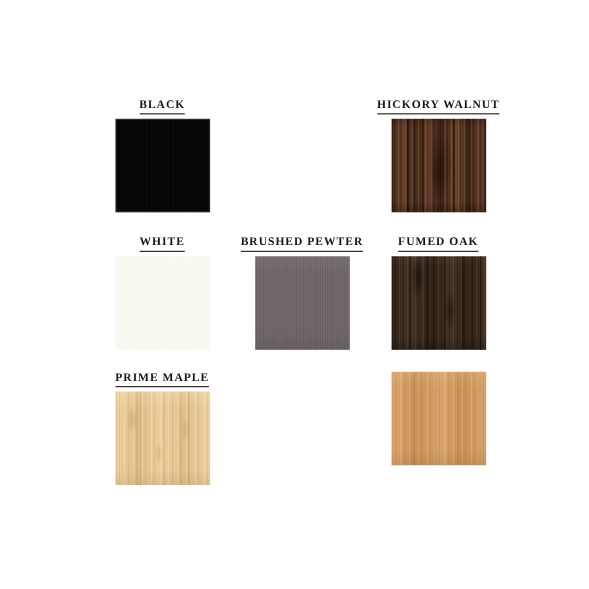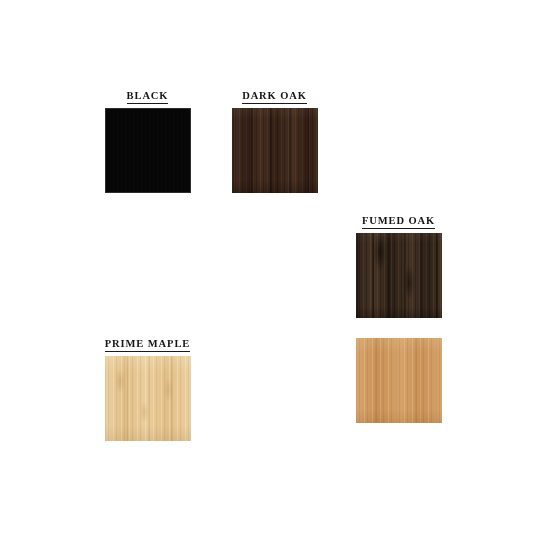--- a/index.html
+++ b/index.html
@@ -257,32 +257,46 @@
 <div id="swatch-grid">
 
   <div class="swatch-cell sw-black" style="left:85px; top:90px;">
     <span class="swatch-label">BLACK</span>
     <div class="swatch-tile">
       <div class="grain-fine"></div>
       <div class="shade"></div>
     </div>
   </div>
 
-  <div class="swatch-cell sw-darkoak" style="left:212px; top:90px;">
-    <span class="swatch-label">DARK OAK</span>
+
+  <div class="swatch-cell sw-hickory" style="left:336px; top:90px;">
+    <span class="swatch-label">HICKORY WALNUT</span>
     <div class="swatch-tile">
       <div class="grain-figure"></div>
       <div class="grain-fine"></div>
       <div class="grain-plank"></div>
       <div class="shade"></div>
     </div>
   </div>
 
-
-
+  <div class="swatch-cell sw-white" style="left:85px; top:215px;">
+    <span class="swatch-label">WHITE</span>
+    <div class="swatch-tile">
+      <div class="grain-fine"></div>
+      <div class="shade"></div>
+    </div>
+  </div>
+
+  <div class="swatch-cell sw-pewter" style="left:212px; top:215px;">
+    <span class="swatch-label">BRUSHED PEWTER</span>
+    <div class="swatch-tile">
+      <div class="grain-fine"></div>
+      <div class="shade"></div>
+    </div>
+  </div>
 
   <div class="swatch-cell sw-maple" style="left:85px; top:338px;">
     <span class="swatch-label">PRIME MAPLE</span>
     <div class="swatch-tile">
       <div class="grain-figure"></div>
       <div class="grain-fine"></div>
       <div class="grain-plank"></div>
       <div class="shade"></div>
     </div>
   </div>

